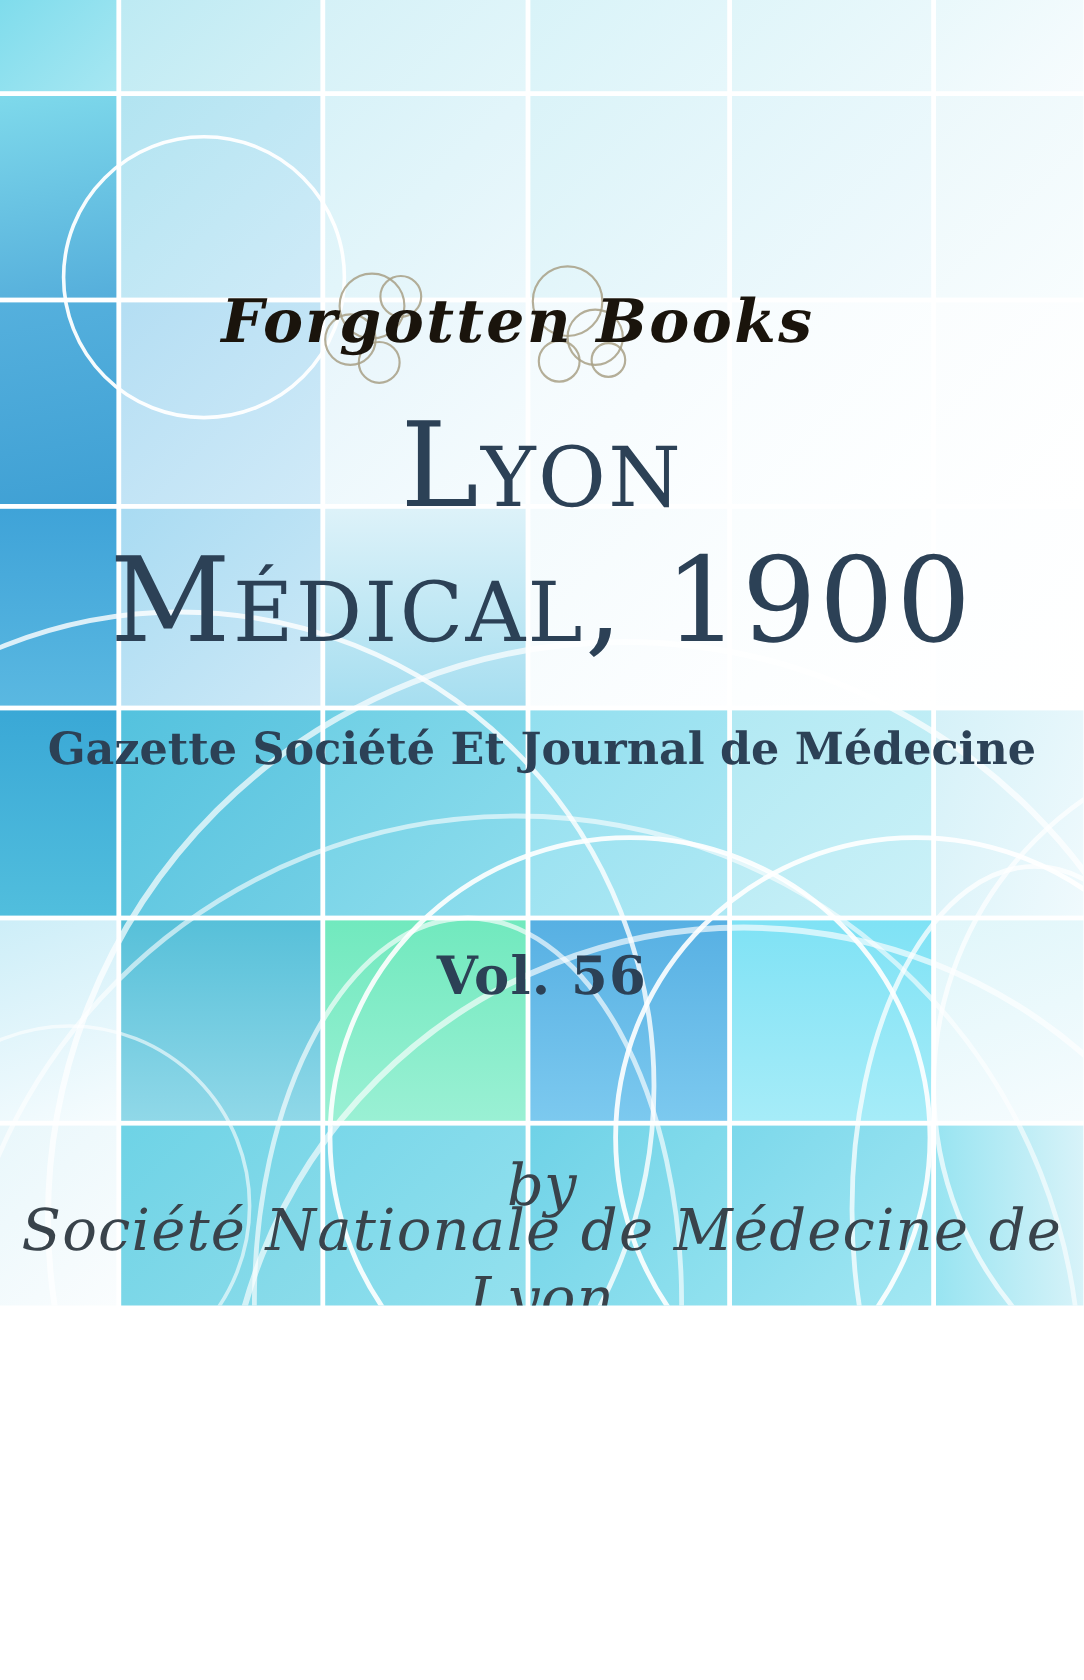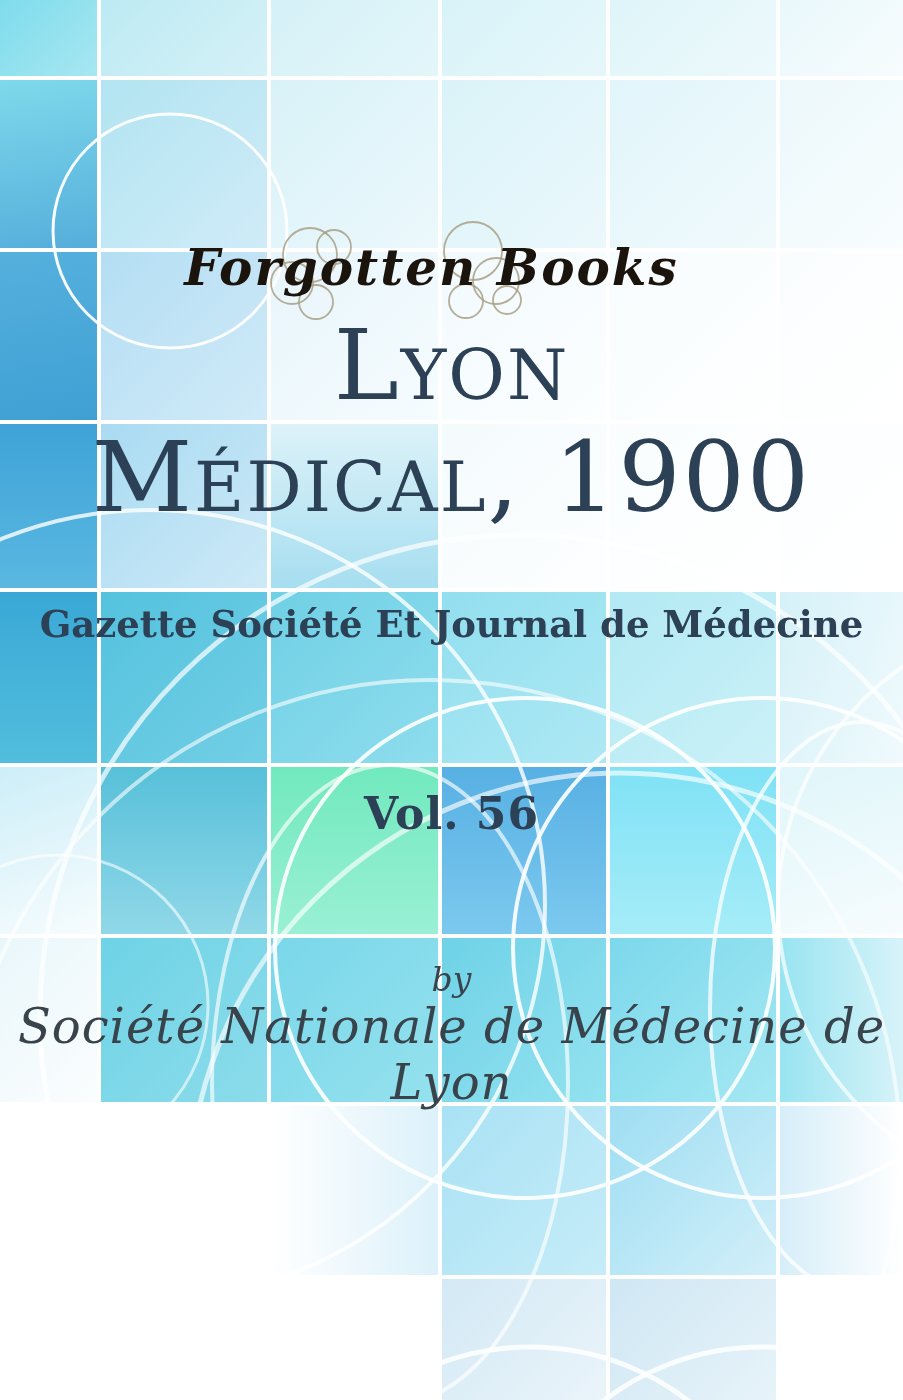--- a/index.html
+++ b/index.html
@@ -1,36 +1,36 @@
 <!DOCTYPE html>
 <html style="--logo-text: #1a140c; --title-text: #2c4156; --author-text: #39434b; --flourish: #a8a086; --grid-line: #ffffff; --mint-accent: #71e9be; --blue-accent: #3fa0d4; --cyan-accent: #6ed3e6;"><head>
 <meta charset="utf-8">
 <style>
   html,body{margin:0;padding:0;}
   #cover{
     position:relative;
-    width:903px;height:1400px;
+    width:903px;height:1088px;
     background:#ffffff;
     overflow:hidden;
     font-family:"DejaVu Serif", serif;
   }
   .cell{position:absolute;}
   #ornaments{position:absolute;left:0;top:0;width:903px;height:1400px;pointer-events:none;}
   .textlayer{position:absolute;left:0;width:903px;text-align:center;}
   #logo{
     top:238px;
     margin-left:-20px;
     font-size:50px;
     font-weight:bold;
     font-style:italic;
     letter-spacing:2px;
     color:var(--logo-text);
   }
   #title{
-    top:310px;
+    top:334px;
     font-size:98px;
     line-height:1.14;
     font-variant:small-caps;
     letter-spacing:2px;
     color:var(--title-text);
   }
   #subtitle{
     top:602px;
     font-size:37px;
     font-weight:bold;
@@ -39,21 +39,21 @@
   }
   #volume{
     top:788px;
     font-size:44px;
     font-weight:bold;
     letter-spacing:1px;
     color:var(--title-text);
   }
   #byline{
     top:960px;
-    font-size:33px;
+    font-size:48px;
     font-style:italic;
     color:var(--author-text);
   }
   #author{
     top:998px;
     font-size:48px;
     font-style:italic;
     letter-spacing:1px;
     color:var(--author-text);
   }

